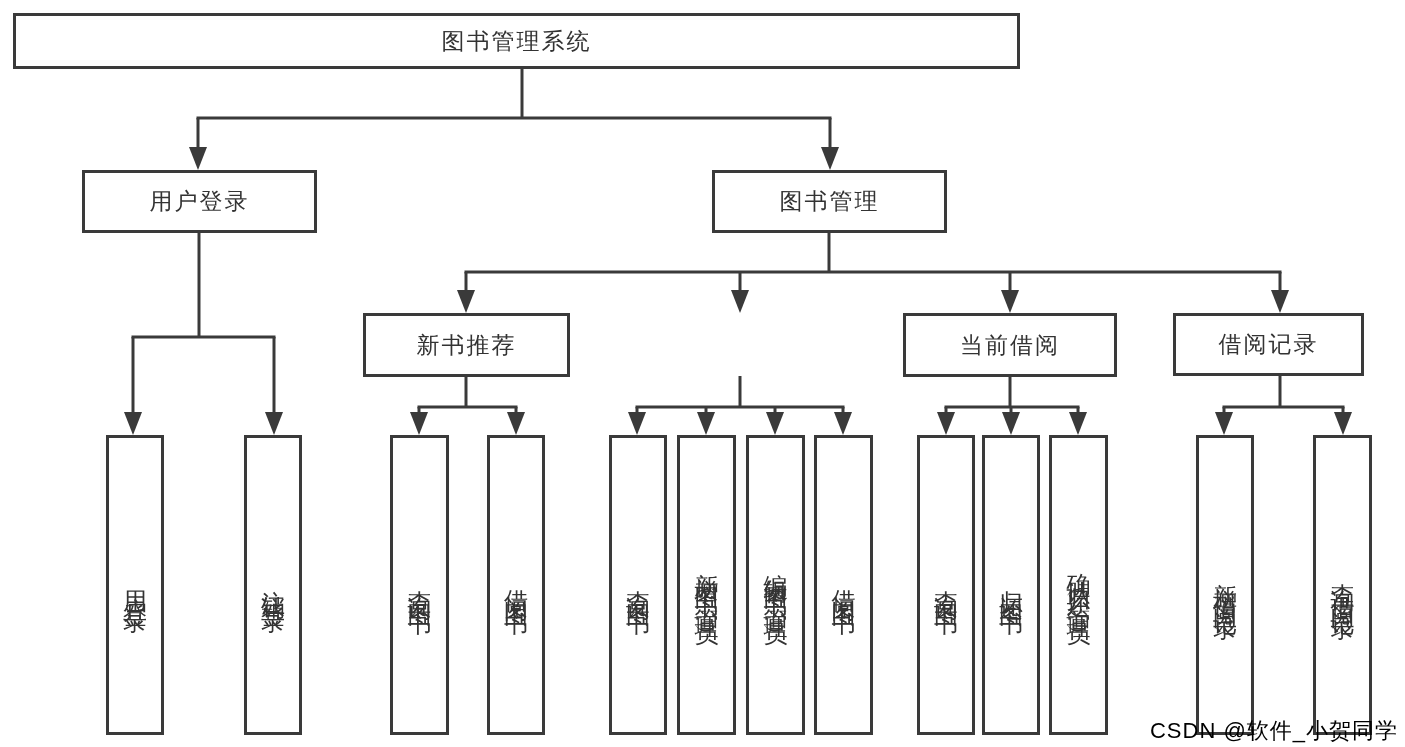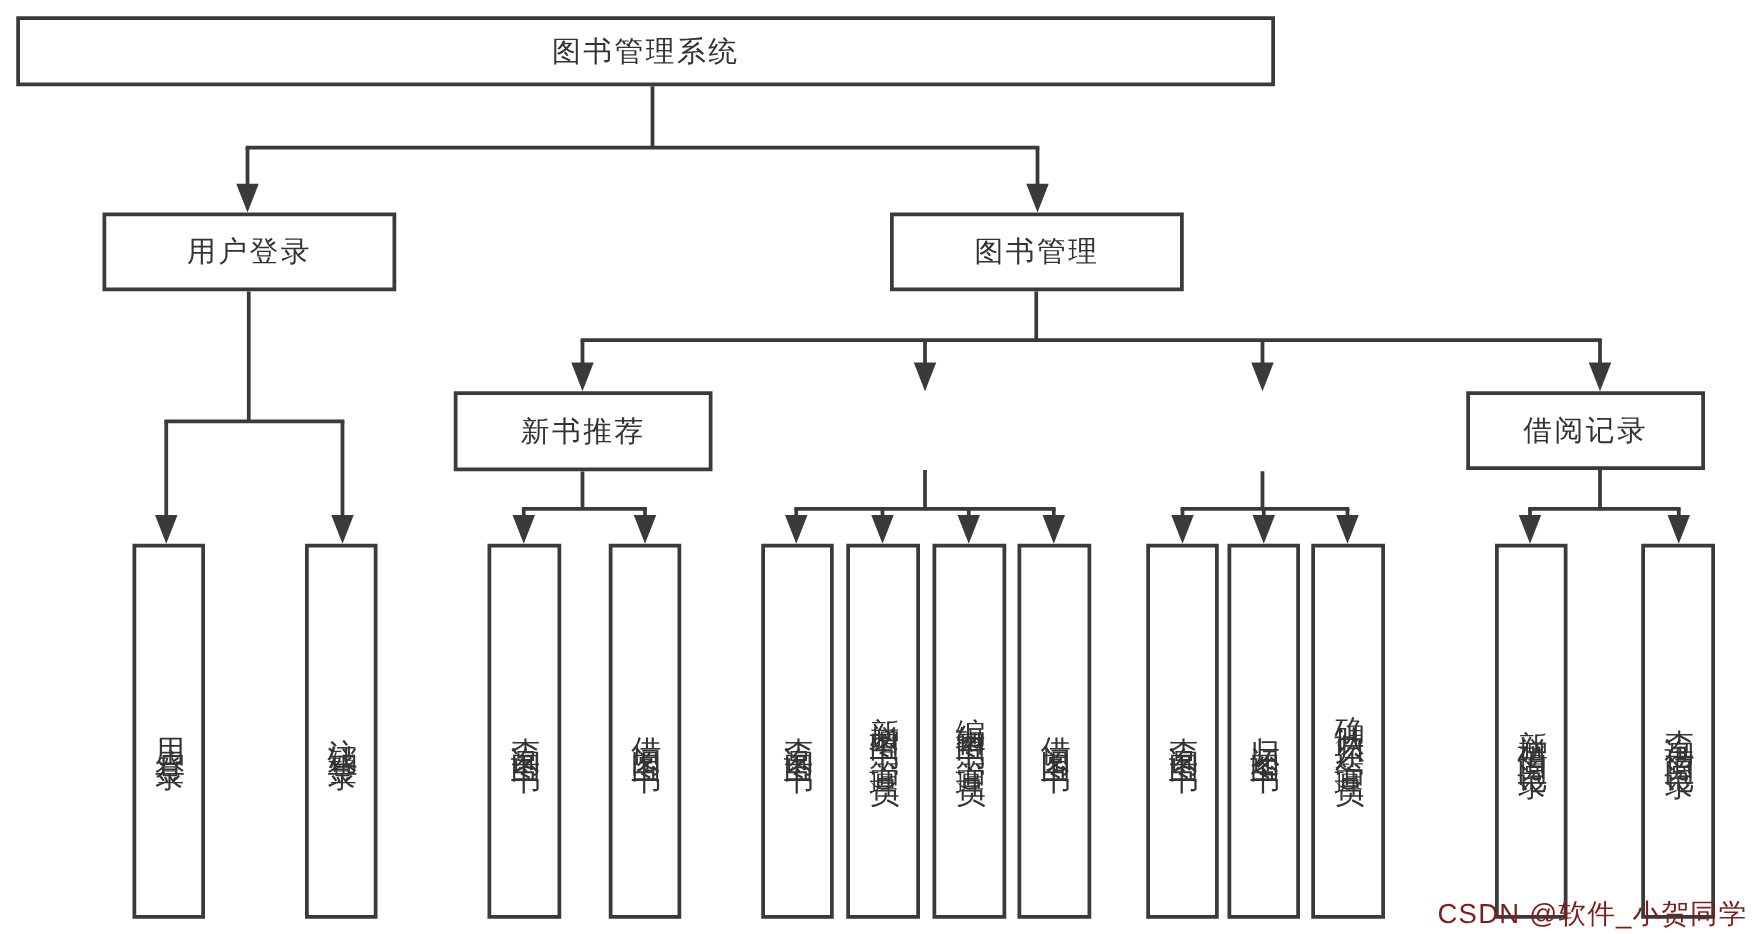--- a/index.html
+++ b/index.html
@@ -29,21 +29,21 @@
     text-orientation:mixed;
     font-size:24px;
     letter-spacing:7px;
     line-height:1;
   }
   .watermark{
     position:absolute;
     top:716px;right:7px;
     font-size:22px;
     letter-spacing:1px;
-    color:#7f1d1d;
+    color:#000000;
     white-space:nowrap;
     z-index:5;
   }
 </style>
 </head>
 <body>
 
 <div class="stage">
 
   <svg class="wires" viewBox="0 0 1405 747" xmlns="http://www.w3.org/2000/svg">
@@ -108,20 +108,23 @@
   <div class="box" style="left:82px;top:170px;width:235px;height:63px;">
     <span class="hlabel">用户登录</span>
   </div>
   <div class="box" style="left:712px;top:170px;width:235px;height:63px;">
     <span class="hlabel">图书管理</span>
   </div>
 
   <div class="box" style="left:363px;top:313px;width:207px;height:64px;font-family:Liberation Mono, monospace;">
     <span class="hlabel">新书推荐</span>
   </div>
+  <div class="box" style="left:903px;top:313px;width:214px;height:64px;">
+    <span class="hlabel">当前借阅</span>
+  </div>
   <div class="box" style="left:1173px;top:313px;width:191px;height:63px;">
     <span class="hlabel">借阅记录</span>
   </div>
 
   <div class="box" style="left:106px;top:435px;width:58px;height:300px;">
     <span class="vlabel">用户登录</span>
   </div>
   <div class="box" style="left:244px;top:435px;width:58px;height:300px;">
     <span class="vlabel">注销登录</span>
   </div>

